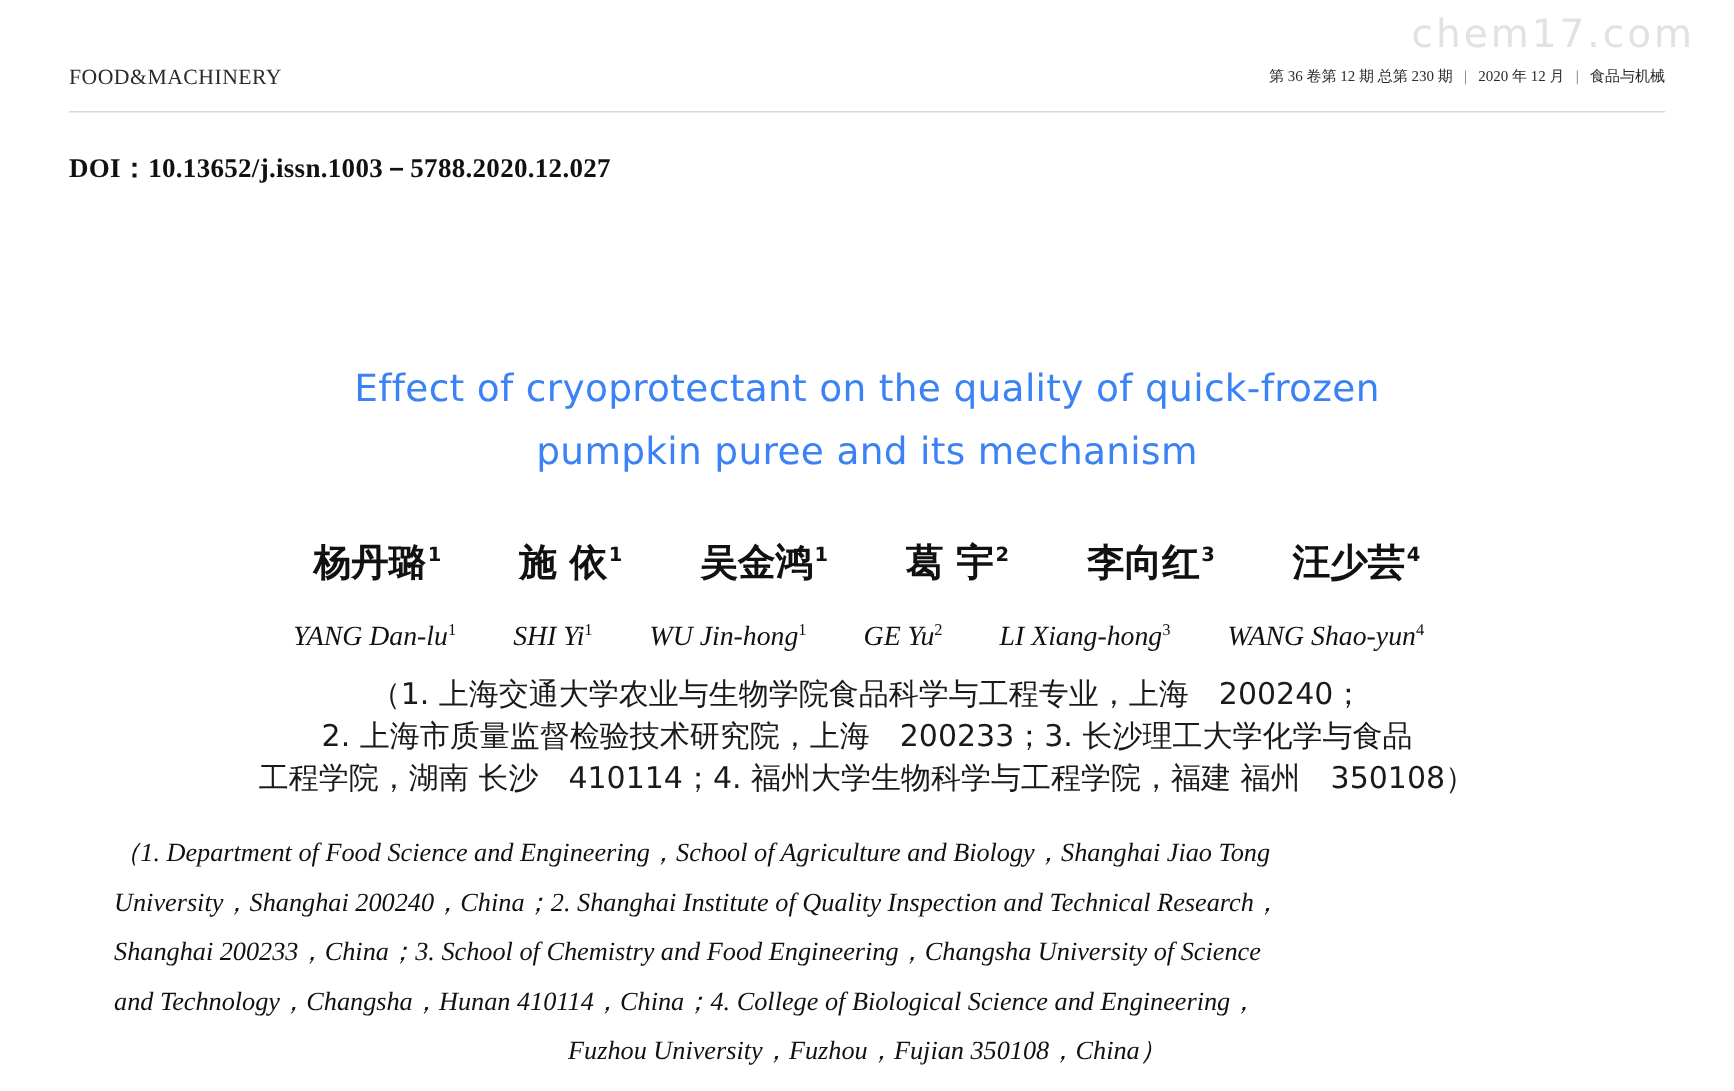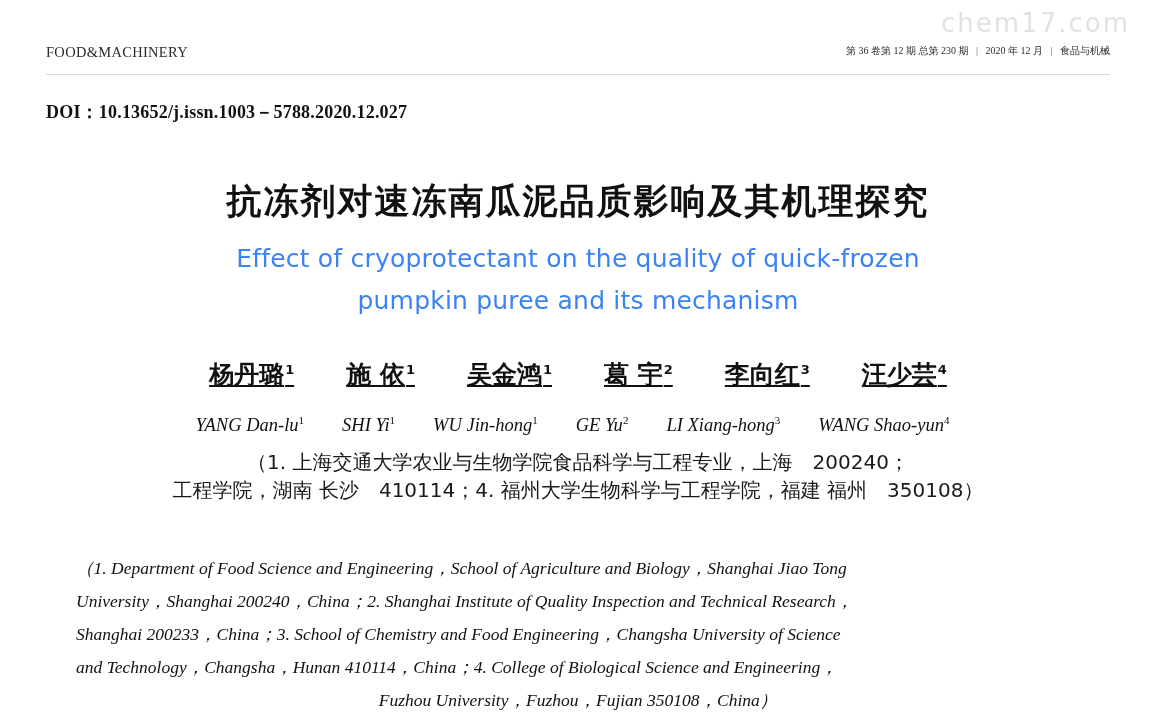--- a/index.html
+++ b/index.html
@@ -122,21 +122,20 @@
     right: 46px;
     top: 358px;
     display: flex;
     justify-content: center;
     align-items: flex-start;
     gap: 52px;
     font-family: "DejaVu Sans", sans-serif;
     font-weight: bold;
     font-size: 25px;
     color: #111;
-    text-decoration: underline;
   }
   .authors-cn .au { white-space: nowrap; }
   .authors-cn sup {
     font-size: 13px;
     font-weight: bold;
     vertical-align: super;
     margin-left: 1px;
   }
 
   .authors-en {
@@ -205,21 +204,20 @@
       <span class="sep">|</span>
       <span>2020 年 12 月</span>
       <span class="sep">|</span>
       <span>食品与机械</span>
     </div>
   </div>
   <div class="header-rule"></div>
 
   <div class="doi">DOI：10.13652/j.issn.1003－5788.2020.12.027</div>
 
-  <div class="title-cn">抗冻剂对速冻南瓜泥品质影响及其机理探究</div>
 
   <div class="title-en">
     <div>Effect of cryoprotectant on the quality of quick-frozen</div>
     <div>pumpkin puree and its mechanism</div>
   </div>
 
   <div class="authors-cn">
     <span class="au"><span>杨丹璐</span><sup>1</sup></span>
     <span class="au"><span>施 依</span><sup>1</sup></span>
     <span class="au"><span>吴金鸿</span><sup>1</sup></span>
@@ -232,20 +230,21 @@
     <span class="au"><span>YANG Dan-lu</span><sup>1</sup></span>
     <span class="au"><span>SHI Yi</span><sup>1</sup></span>
     <span class="au"><span>WU Jin-hong</span><sup>1</sup></span>
     <span class="au"><span>GE Yu</span><sup>2</sup></span>
     <span class="au"><span>LI Xiang-hong</span><sup>3</sup></span>
     <span class="au"><span>WANG Shao-yun</span><sup>4</sup></span>
   </div>
 
   <div class="affil-cn">
     <div>（1. 上海交通大学农业与生物学院食品科学与工程专业，上海　200240；</div>
+    <div>2. 上海市质量监督检验技术研究院，上海　200233；3. 长沙理工大学化学与食品</div>
     <div>工程学院，湖南 长沙　410114；4. 福州大学生物科学与工程学院，福建 福州　350108）</div>
   </div>
 
   <div class="affil-en">
     <div class="l1">（1. Department of Food Science and Engineering，School of Agriculture and Biology，Shanghai Jiao Tong</div>
     <div>University，Shanghai 200240，China；2. Shanghai Institute of Quality Inspection and Technical Research，</div>
     <div>Shanghai 200233，China；3. School of Chemistry and Food Engineering，Changsha University of Science</div>
     <div>and Technology，Changsha，Hunan 410114，China；4. College of Biological Science and Engineering，</div>
     <div class="l-last">Fuzhou University，Fuzhou，Fujian 350108，China）</div>
   </div>

